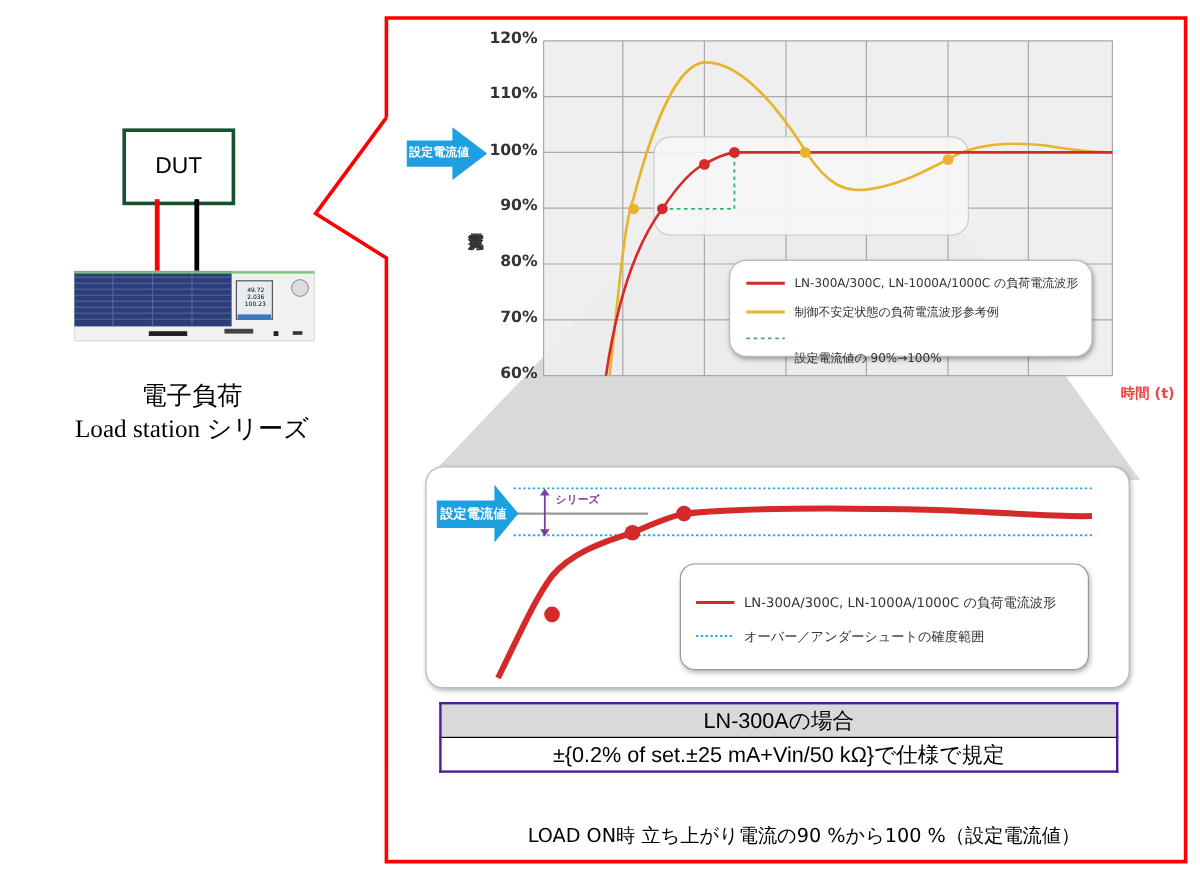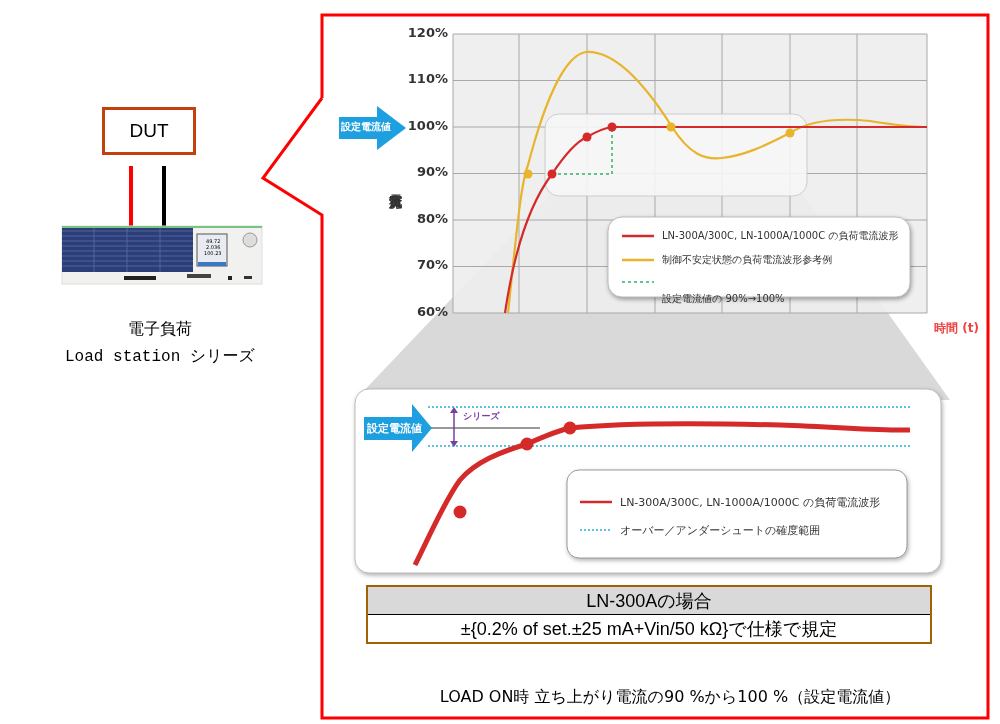--- a/index.html
+++ b/index.html
@@ -1,25 +1,25 @@
 <!DOCTYPE html>
 <html><head>
 <meta charset="utf-8">
 <style>
   html, body { margin:0; padding:0; }
   body { width:1000px; height:724px; position:relative; background:#ffffff; overflow:hidden;
          font-family:"DejaVu Sans", sans-serif; }
   .abs { position:absolute; }
   svg text { font-family:"DejaVu Sans", sans-serif; }
-  .dut-box { position:absolute; left:102px; top:107px; width:94px; height:48px; border:3px solid #c2410c;
+  .dut-box { position:absolute; left:102px; top:107px; width:94px; height:64px; border:3px solid #14532d;
              box-sizing:border-box; display:flex; align-items:center; justify-content:center; font-size:19px;
              font-family:"Liberation Sans", sans-serif; color:#000; background:#fff; }
-  .caption { position:absolute; left:20px; width:280px; text-align:center; font-family:Liberation Mono, monospace;
-             color:#000; font-size:16px; line-height:26px; }
-  .spec-table { position:absolute; left:366px; top:585px; width:566px; border:2px solid #a16207; border-collapse:collapse;
+  .caption { position:absolute; left:20px; width:280px; text-align:center; font-family:Liberation Serif, serif;
+             color:#000; font-size:21px; line-height:26px; }
+  .spec-table { position:absolute; left:366px; top:585px; width:566px; border:2px solid #4c1d95; border-collapse:collapse;
                 font-family:"Liberation Sans", sans-serif; }
   .spec-table td { border:1.5px solid #000; text-align:center; font-size:18px; padding:0; height:27px; color:#000; }
   .spec-table .head td { background:#d9d9d9; }
   .note { position:absolute; left:370px; top:660px; width:600px; text-align:center; font-family:"DejaVu Sans", sans-serif;
           font-size:16px; line-height:27px; color:#000;margin-top:23px; }
 </style>
 </head>
 <body>
 
 <div class="dut-box">

